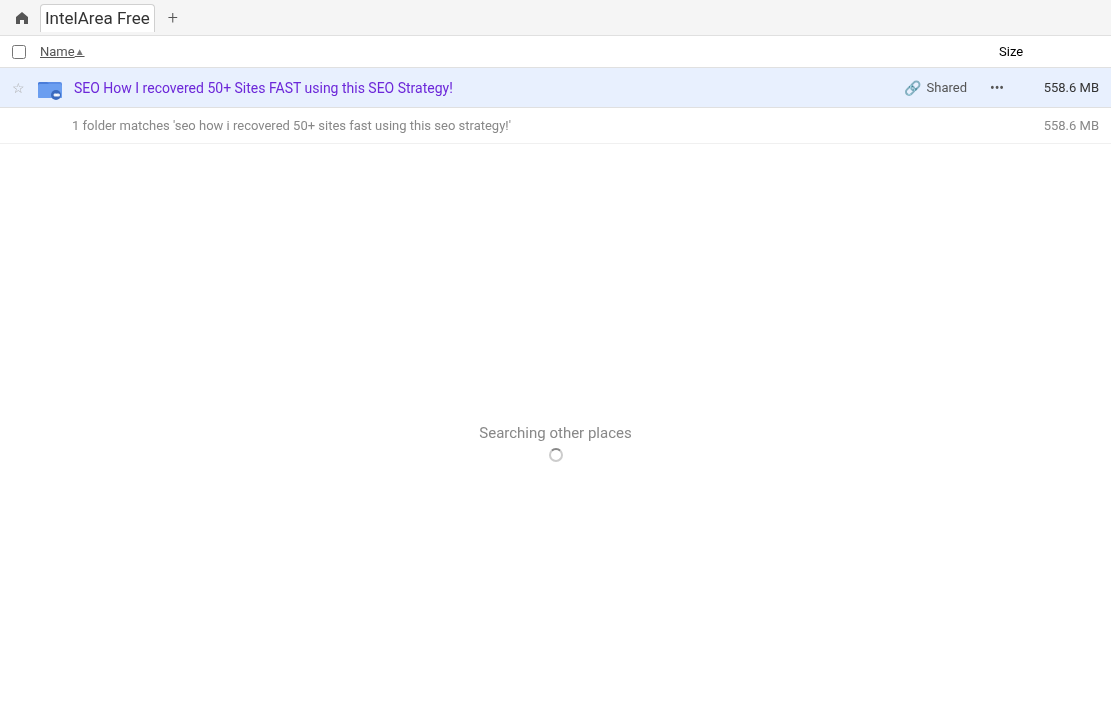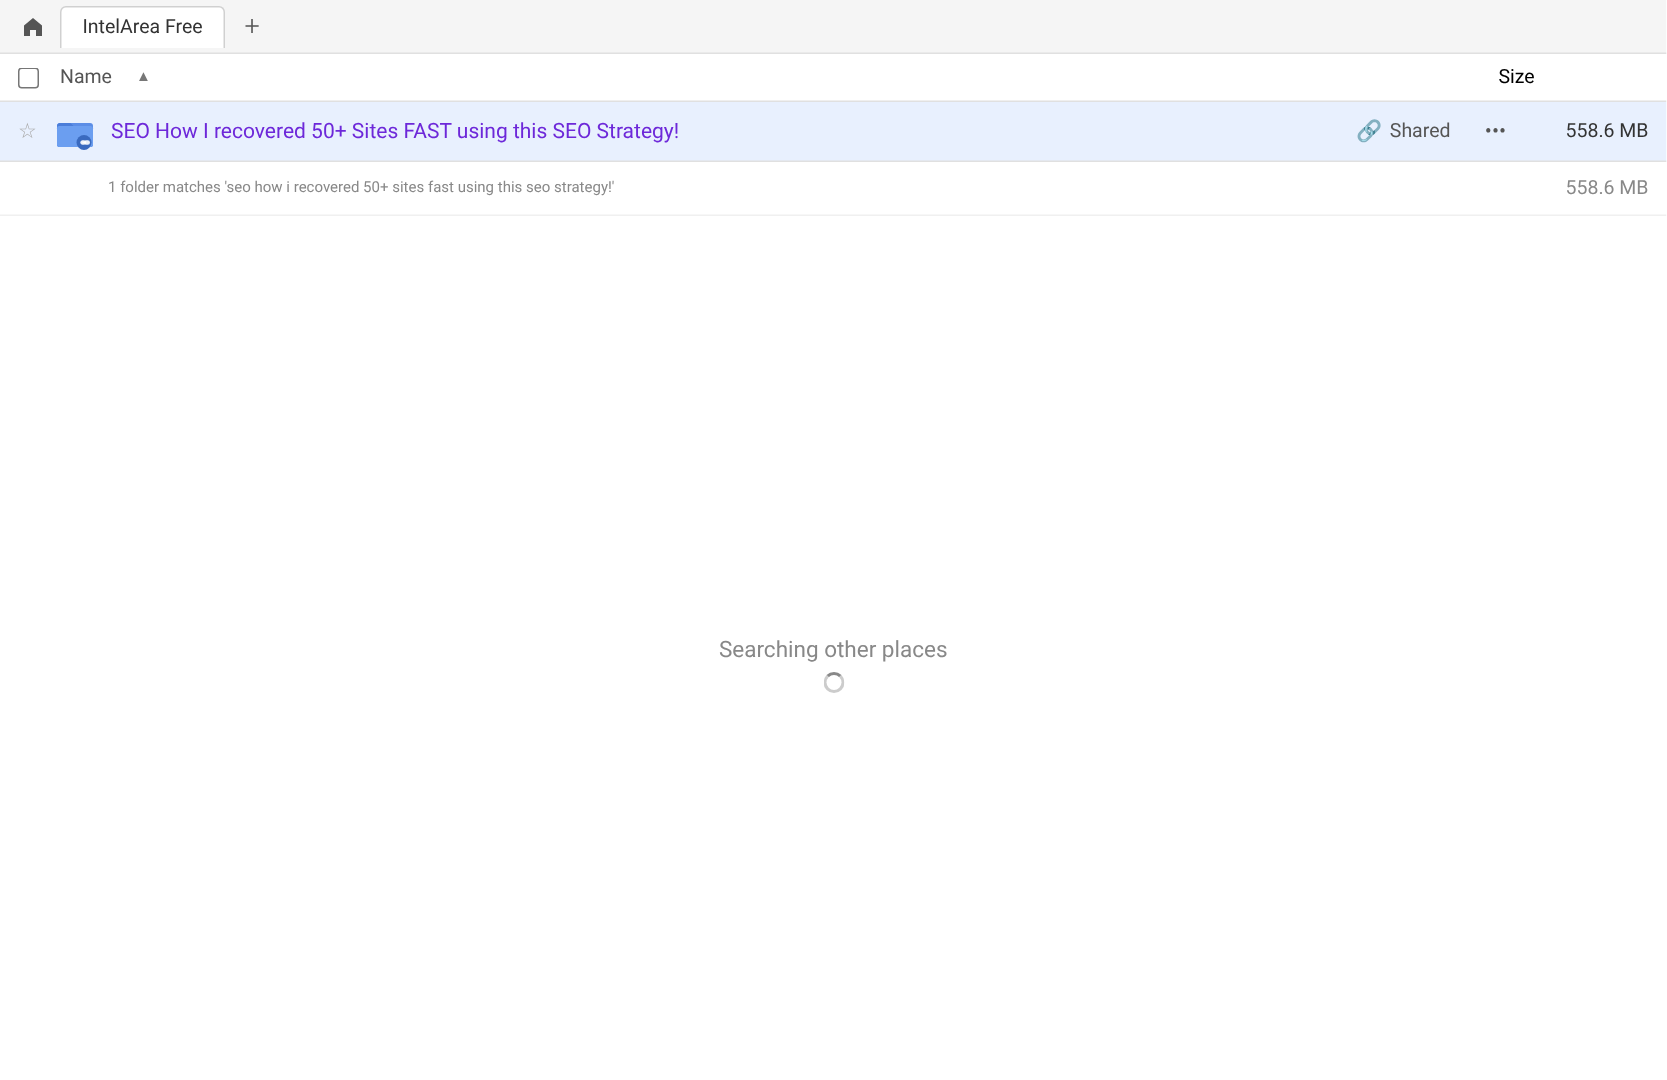--- a/index.html
+++ b/index.html
@@ -37,26 +37,26 @@
       justify-content: center;
       border-radius: 4px;
       cursor: pointer;
       color: #555;
     }
 
     .tab {
       display: flex;
       align-items: center;
       height: 28px;
-      padding: 0 14px;
+      padding: 0 4px;
       background: #ffffff;
       border-radius: 4px 4px 0 0;
       border: 1px solid #d0d0d0;
       border-bottom: none;
-      font-size: 13px;
+      font-size: 17px;
       color: #333;
       cursor: pointer;
       gap: 6px;
     }
 
     .add-tab-btn {
       width: 28px;
       height: 28px;
       display: flex;
       align-items: center;
@@ -83,22 +83,23 @@
     .col-header .checkbox-area {
       width: 28px;
       display: flex;
       align-items: center;
     }
 
     .col-header .name-col {
       flex: 1;
       display: flex;
       align-items: center;
-      gap: 16px;
-      cursor: pointer;
+      gap: 0;
+      cursor: pointer;
+      text-decoration: underline;
     }
 
     .col-header .size-col {
       width: 100px;
       text-align: left;
       color: #000000;
     }
 
     
     .file-row {
@@ -176,21 +177,21 @@
     .match-row {
       display: flex;
       align-items: center;
       height: 36px;
       padding: 0 12px 0 72px;
       border-bottom: 1px solid #f0f0f0;
     }
 
     .match-text {
       flex: 1;
-      font-size: 10px;
+      font-size: 13px;
       color: #888;
     }
 
     .match-size {
       width: 80px;
       text-align: right;
       font-size: 13px;
       color: #888;
     }
 

